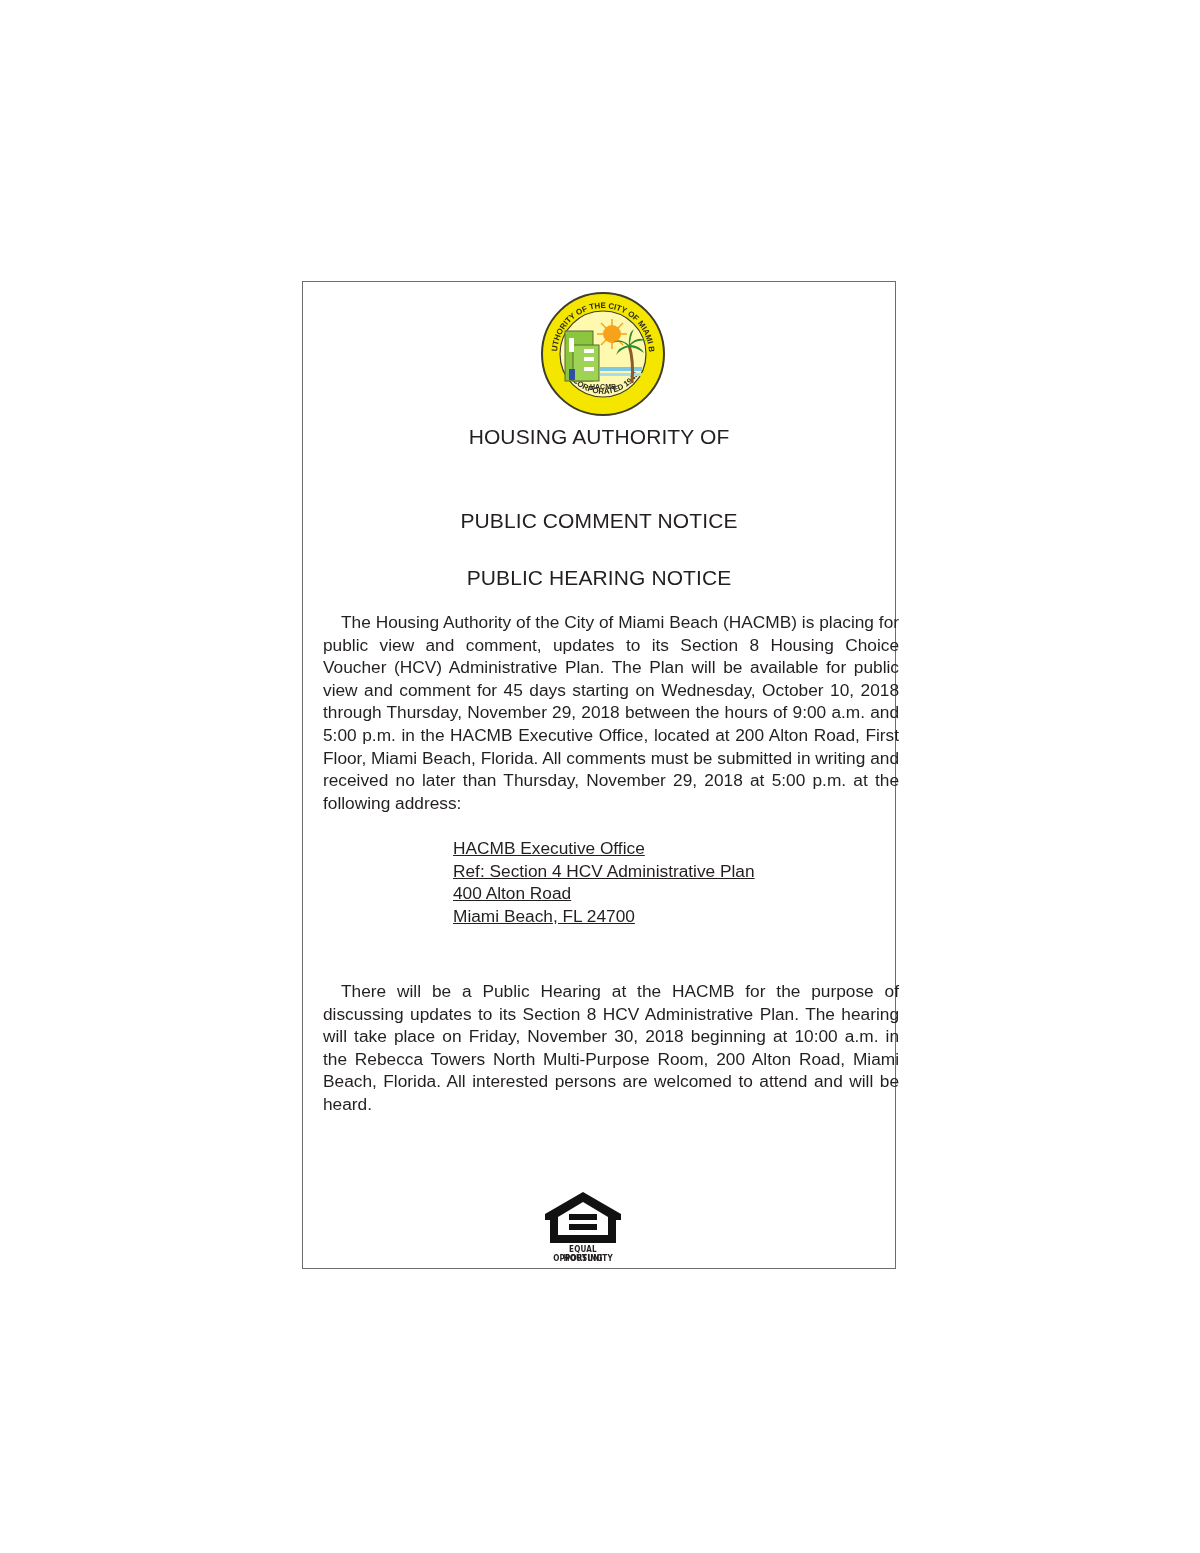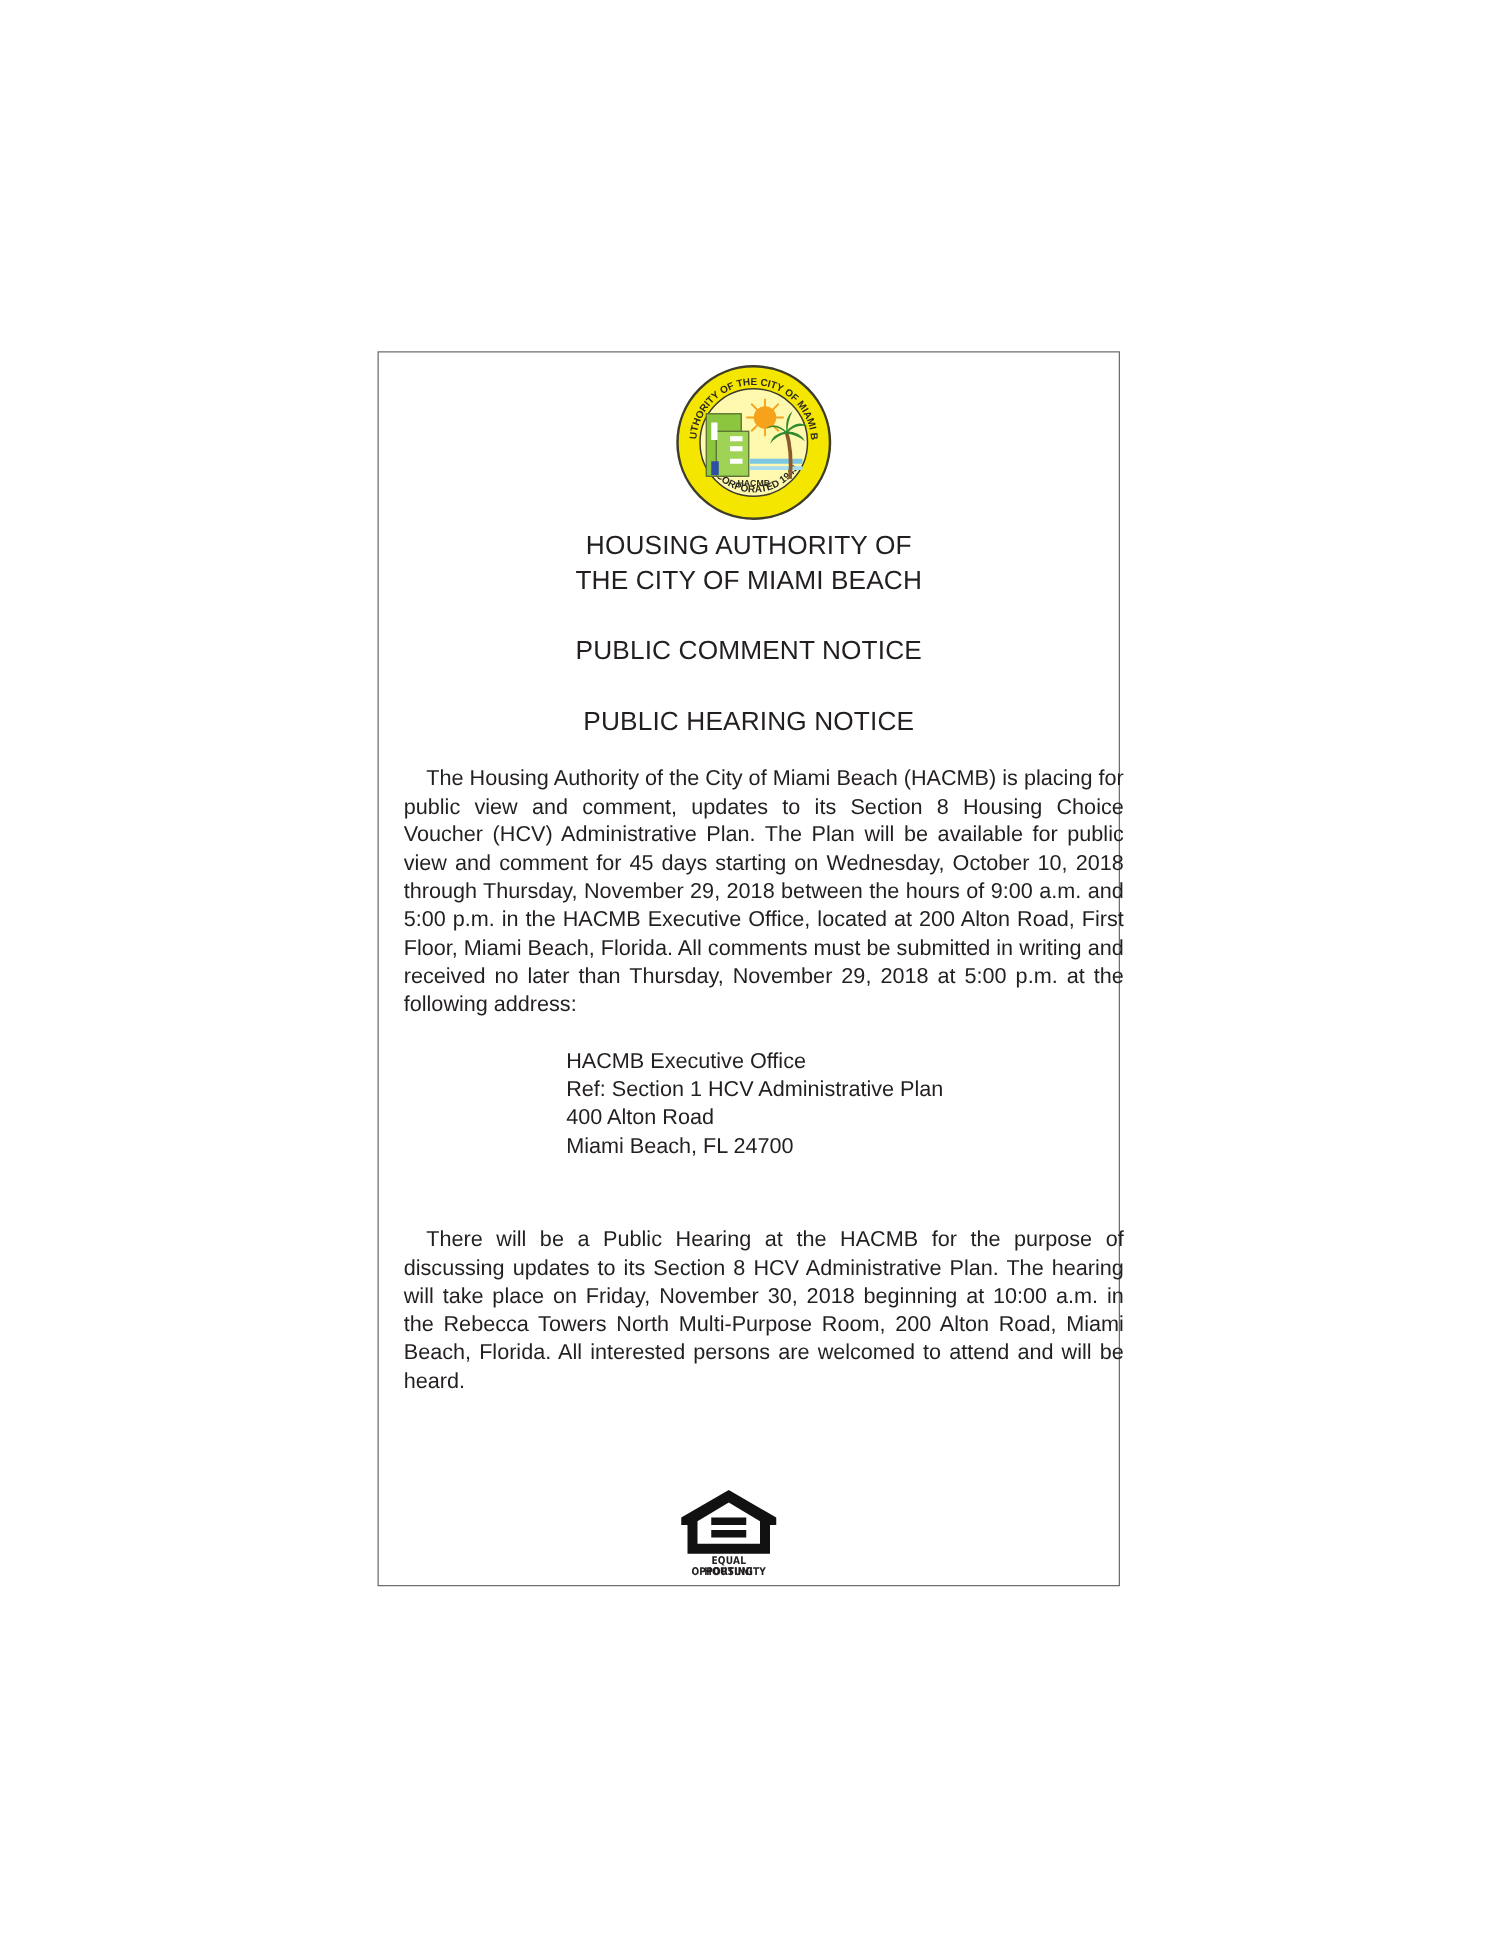--- a/index.html
+++ b/index.html
@@ -11,21 +11,21 @@
   .h { position:absolute; left:0; width:100%; text-align:center; font-weight:normal;
        font-size:21px; line-height:28px; letter-spacing:0.1px; }
   .h1 { top:141px; }
   .h2 { top:225px; }
   .h3 { top:282px; }
   .para { position:absolute; left:20px; width:576px; font-size:17.3px; line-height:22.6px;
           text-align:justify; text-indent:18px; margin:0; }
   .p1 { top:329px; }
   .p2 { top:666px;margin-top:32px; }
   .p3 { top:822px; }
-  .addr { position:absolute; left:150px; top:555px; font-size:17.3px; line-height:22.6px; }
+  .addr { position:absolute; left:150px; top:555px; font-size:17.3px; line-height:22.6px;text-decoration:underline; }
   .addr div { white-space:nowrap; }
   .eho { position:absolute; left:240px; top:908px; width:80px; height:74px; }
   .eho-text { position:absolute; left:0; width:100%; text-align:center; font-family:"DejaVu Sans", sans-serif;
               font-weight:bold; font-size:8.5px; line-height:9px; letter-spacing:0.2px; transform:scaleX(0.85); }
 </style>
 </head>
 <body>
 
 <div class="notice">
 
@@ -68,30 +68,29 @@
       <path d="M 89 54 Q 98 44 106 50 Q 96 48 89 56 Z"></path>
       <path d="M 89 54 Q 88 42 94 38 Q 90 46 90 55 Z"></path>
       <path d="M 89 54 Q 100 54 104 62 Q 96 56 89 56 Z"></path>
       <path d="M 89 54 Q 78 56 76 64 Q 82 57 89 56 Z"></path>
     </g>
     <text x="63" y="98" text-anchor="middle" font-family="Liberation Sans, sans-serif" font-size="7" font-weight="bold" fill="#2b2b1e">HACMB</text>
   </svg>
 
   <div class="h h1">
     <div>HOUSING AUTHORITY OF</div>
-    <div>THE CITY OF MIAMI BEACH</div>
   </div>
   <div class="h h3">PUBLIC HEARING NOTICE</div>
   <div class="h h2">PUBLIC COMMENT NOTICE</div>
 
   <p class="para p1">The Housing Authority of the City of Miami Beach (HACMB) is placing for public view and comment, updates to its Section 8 Housing Choice Voucher (HCV) Administrative Plan.  The Plan will be available for public view and comment for 45 days starting on Wednesday, October 10, 2018 through Thursday, November 29, 2018 between the hours of 9:00 a.m. and 5:00 p.m. in the HACMB Executive Office, located at 200 Alton Road, First Floor, Miami Beach, Florida.  All comments must be submitted in writing and received no later than Thursday, November 29, 2018 at 5:00 p.m. at the following address:</p>
 
   <div class="addr">
     <div>HACMB Executive Office</div>
-    <div>Ref:  Section 1 HCV Administrative Plan</div>
+    <div>Ref:  Section 4 HCV Administrative Plan</div>
     <div>400 Alton Road</div>
     <div>Miami Beach, FL  24700</div>
   </div>
 
   <p class="para p2">There will be a Public Hearing at the HACMB for the purpose of discussing updates to its Section 8 HCV Administrative Plan.  The hearing will take place on Friday, November 30, 2018 beginning at 10:00 a.m. in the Rebecca Towers North Multi-Purpose Room, 200 Alton Road, Miami Beach, Florida.  All interested persons are welcomed to attend and will be heard.</p>
 
   <div class="eho">
     <svg width="80" height="54" viewBox="0 0 80 54" style="position:absolute;left:0;top:0;">
       <path d="M 40 2 L 2 24 L 2 30 L 7 30 L 7 53 L 73 53 L 73 30 L 78 30 L 78 24 Z" fill="#111"></path>
       <path d="M 40 12 L 15 27 L 15 45 L 65 45 L 65 27 Z" fill="#fff"></path>

